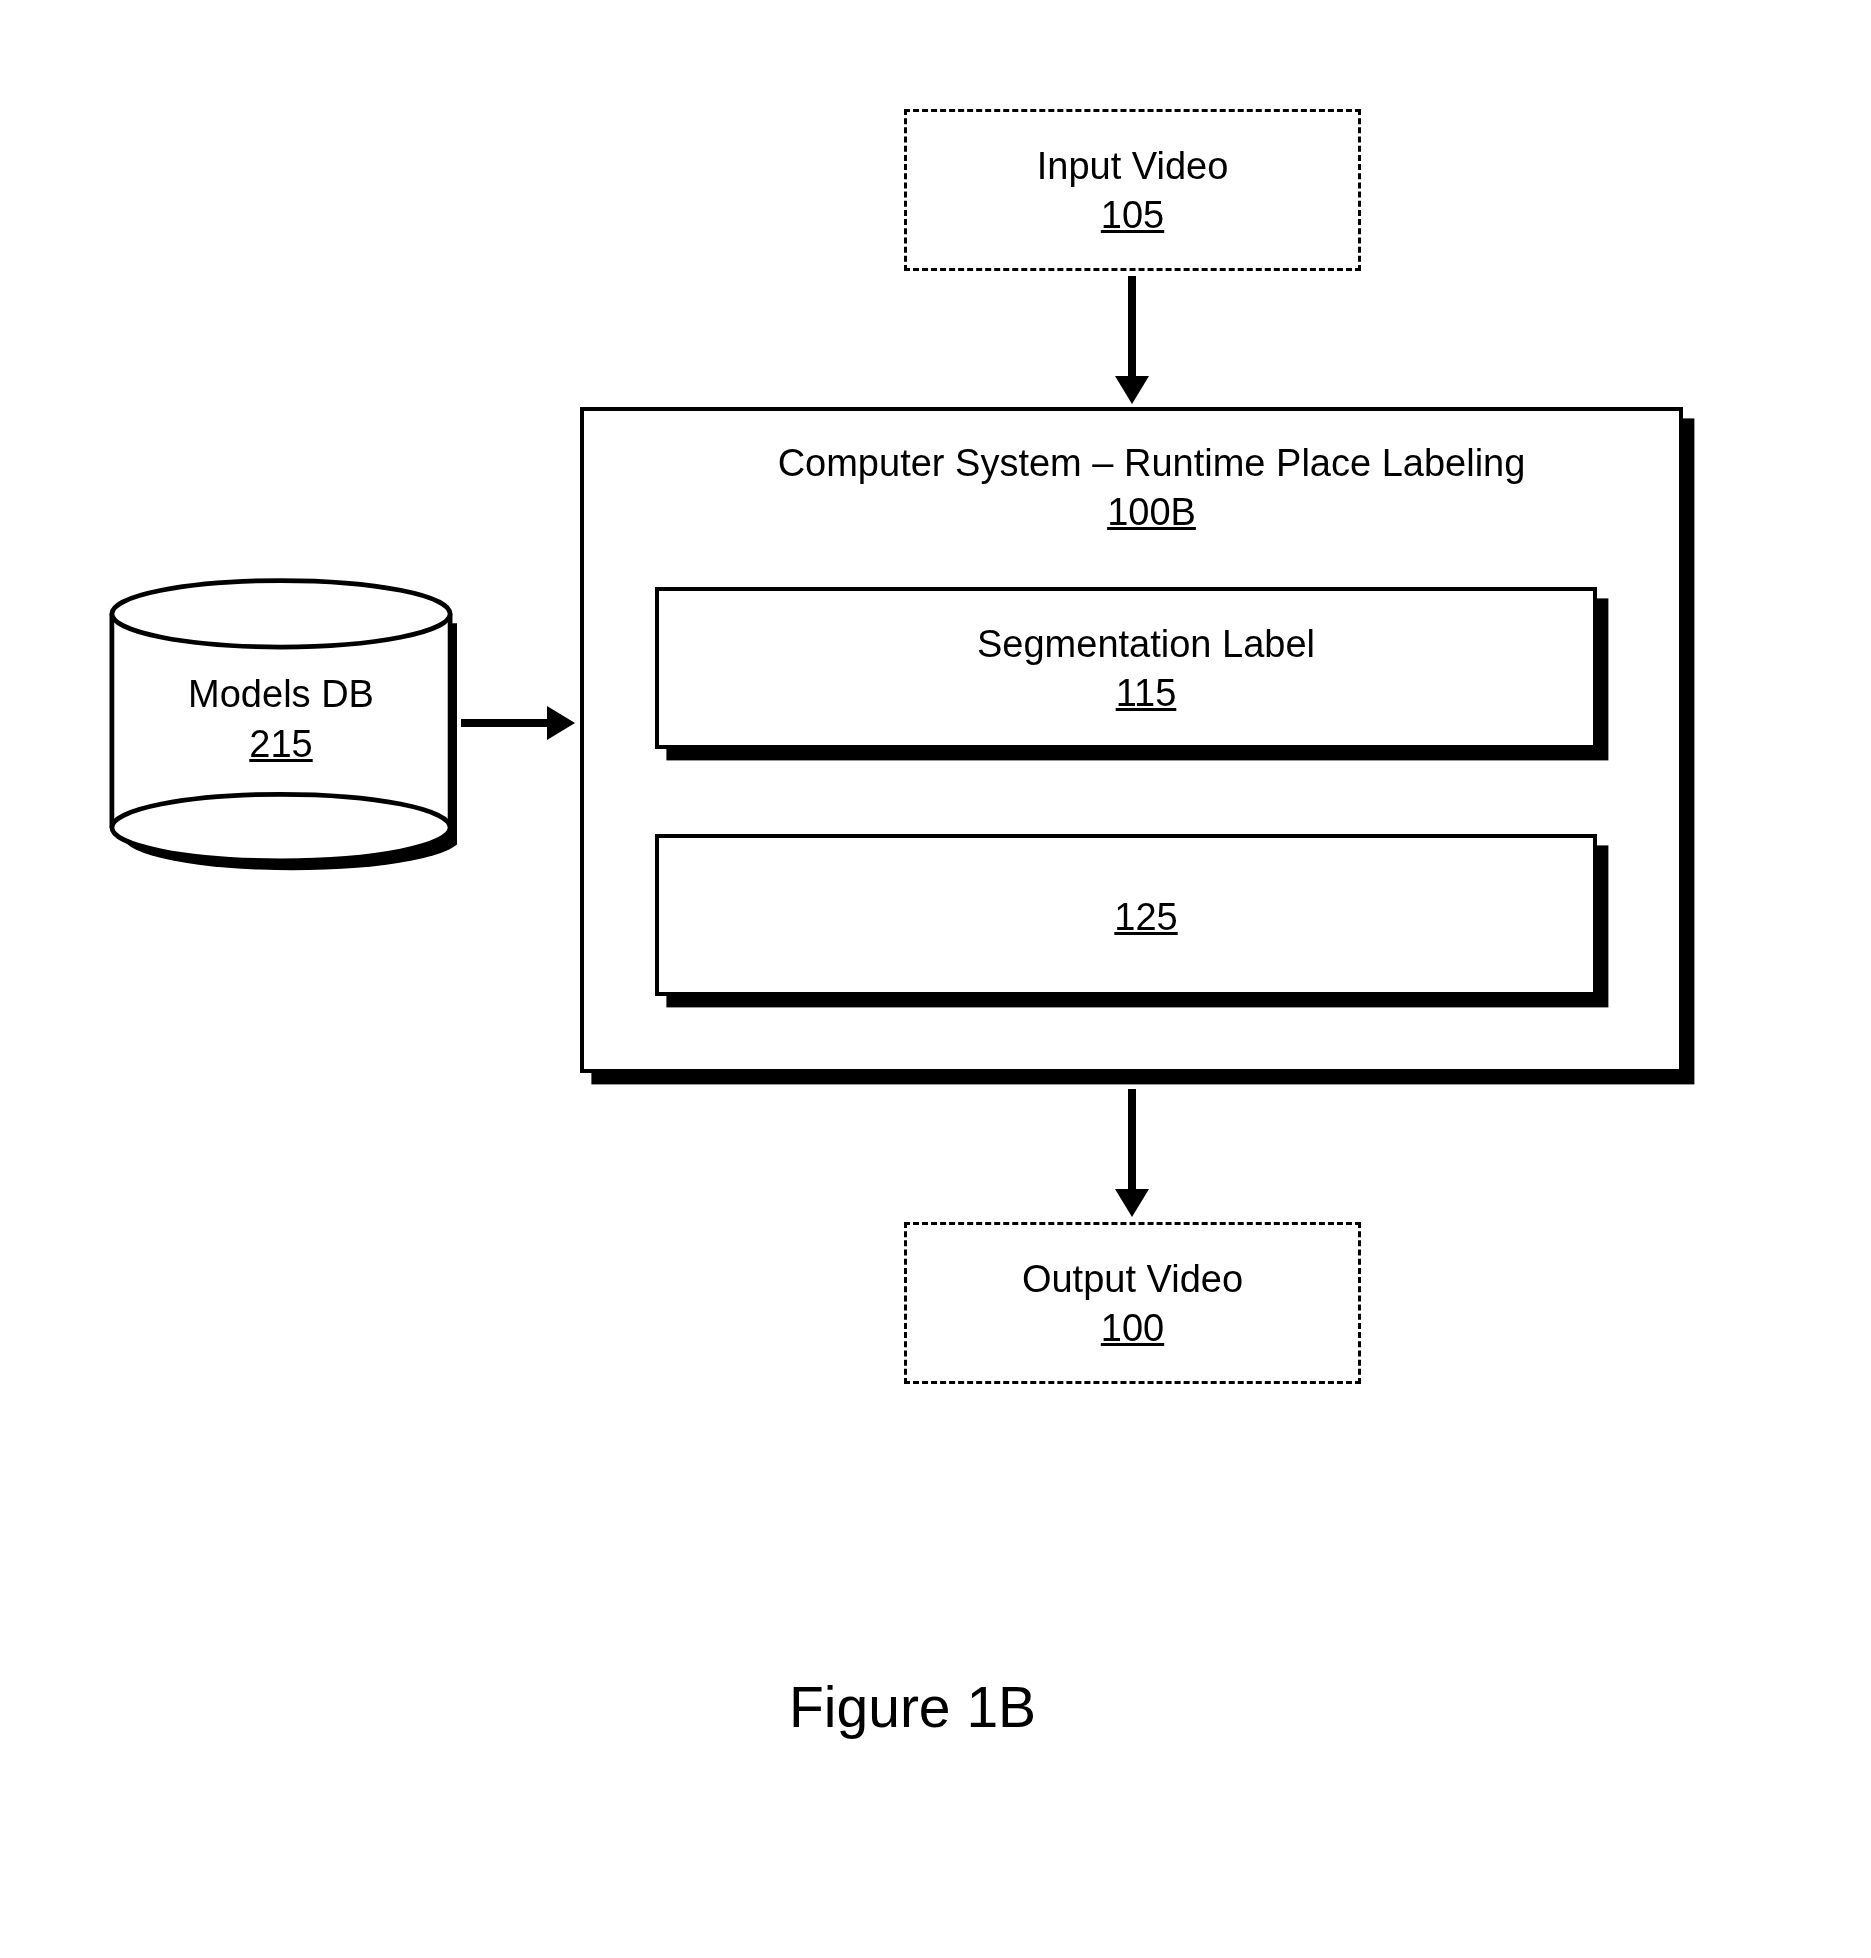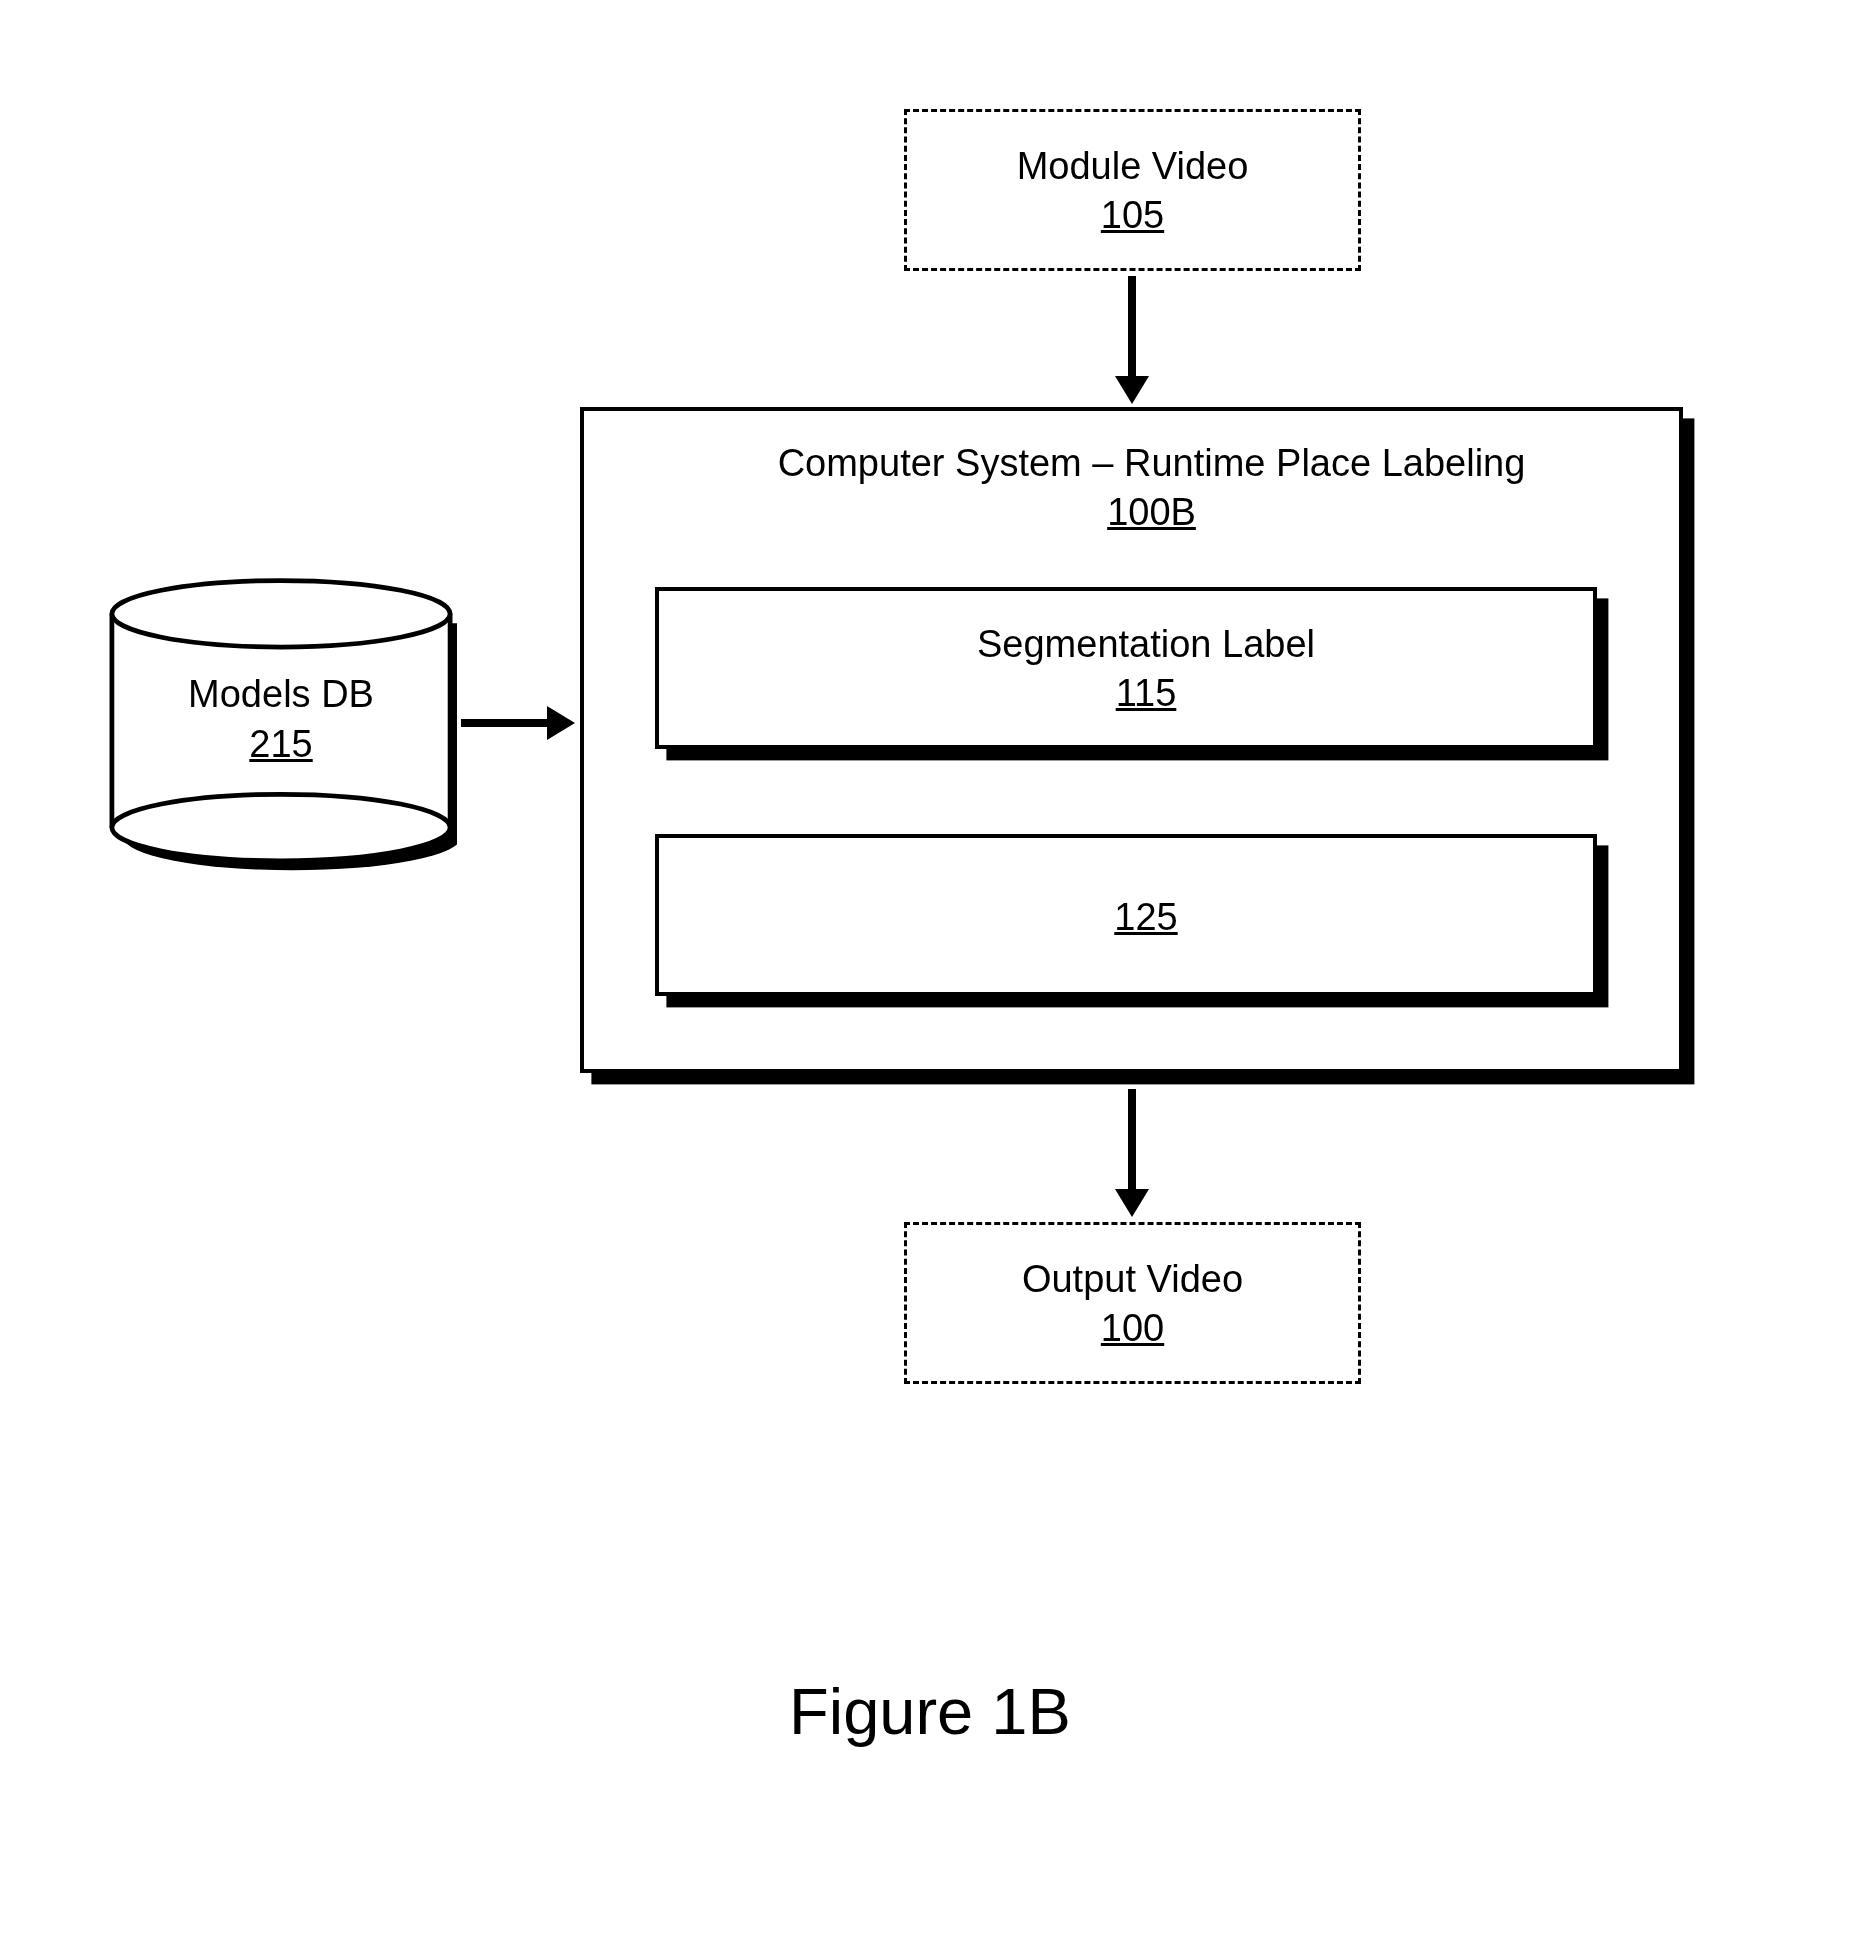--- a/index.html
+++ b/index.html
@@ -35,21 +35,21 @@
     line-height: 1.25;
   }
   .ref {
     font-size: 38px;
     text-decoration: underline;
     display: inline-block;
     margin-top: 4px;
   }
   .figcap {
     position: absolute;
-    font-size: 65px;
+    font-size: 57px;
   }
   
   .arrow-line {
     position: absolute;
     background: #000;
   }
   .arrow-head-down {
     position: absolute;
     width: 0;
     height: 0;
@@ -85,21 +85,21 @@
     height:100%;
   }
 </style>
 </head>
 <body>
 
 <div class="canvas">
 
   <div class="box dashed" style="left:904px; top:109px; width:457px; height:162px;">
     <div class="inner-stack">
-      <div class="title">Module Video</div>
+      <div class="title">Input Video</div>
       <div class="ref">105</div>
     </div>
   </div>
 
   <div class="arrow-line" style="left:1128px; top:276px; width:7.6px; height:105px;"></div>
   <div class="arrow-head-down" style="left:1115px; top:376px;"></div>
 
   <div class="box solid shadow" style="left:580px; top:407px; width:1103px; height:666px; padding-top:28.5px;">
     <div class="title">Computer System – Runtime Place Labeling</div>
     <div class="ref">100B</div>

